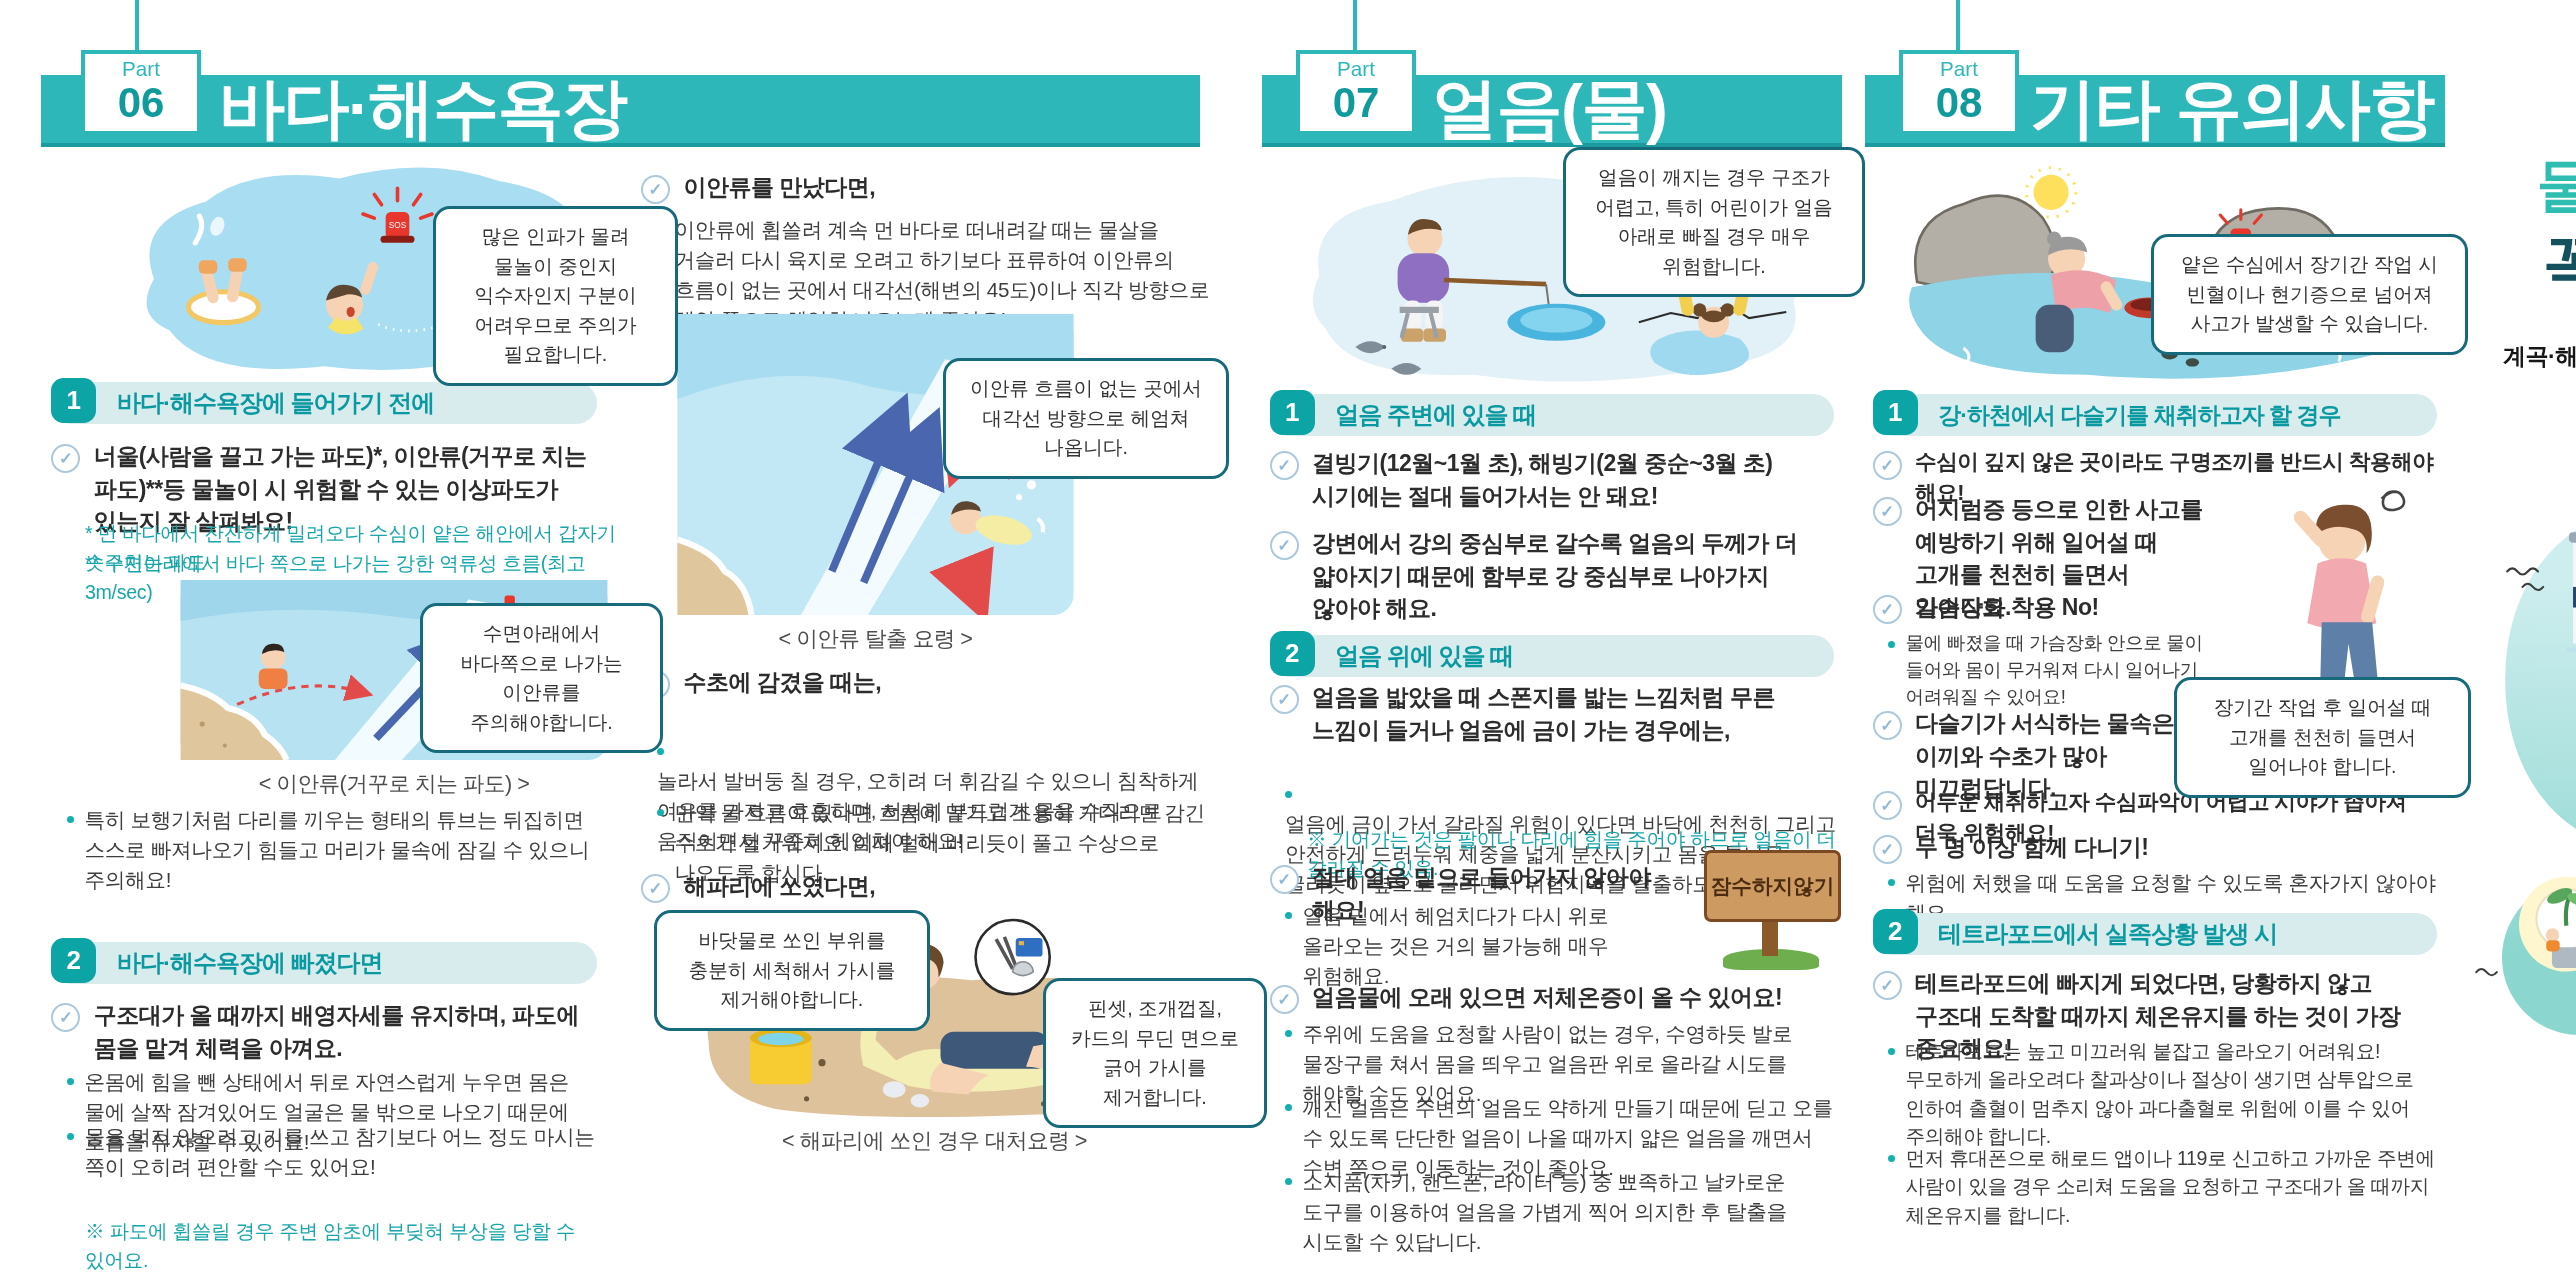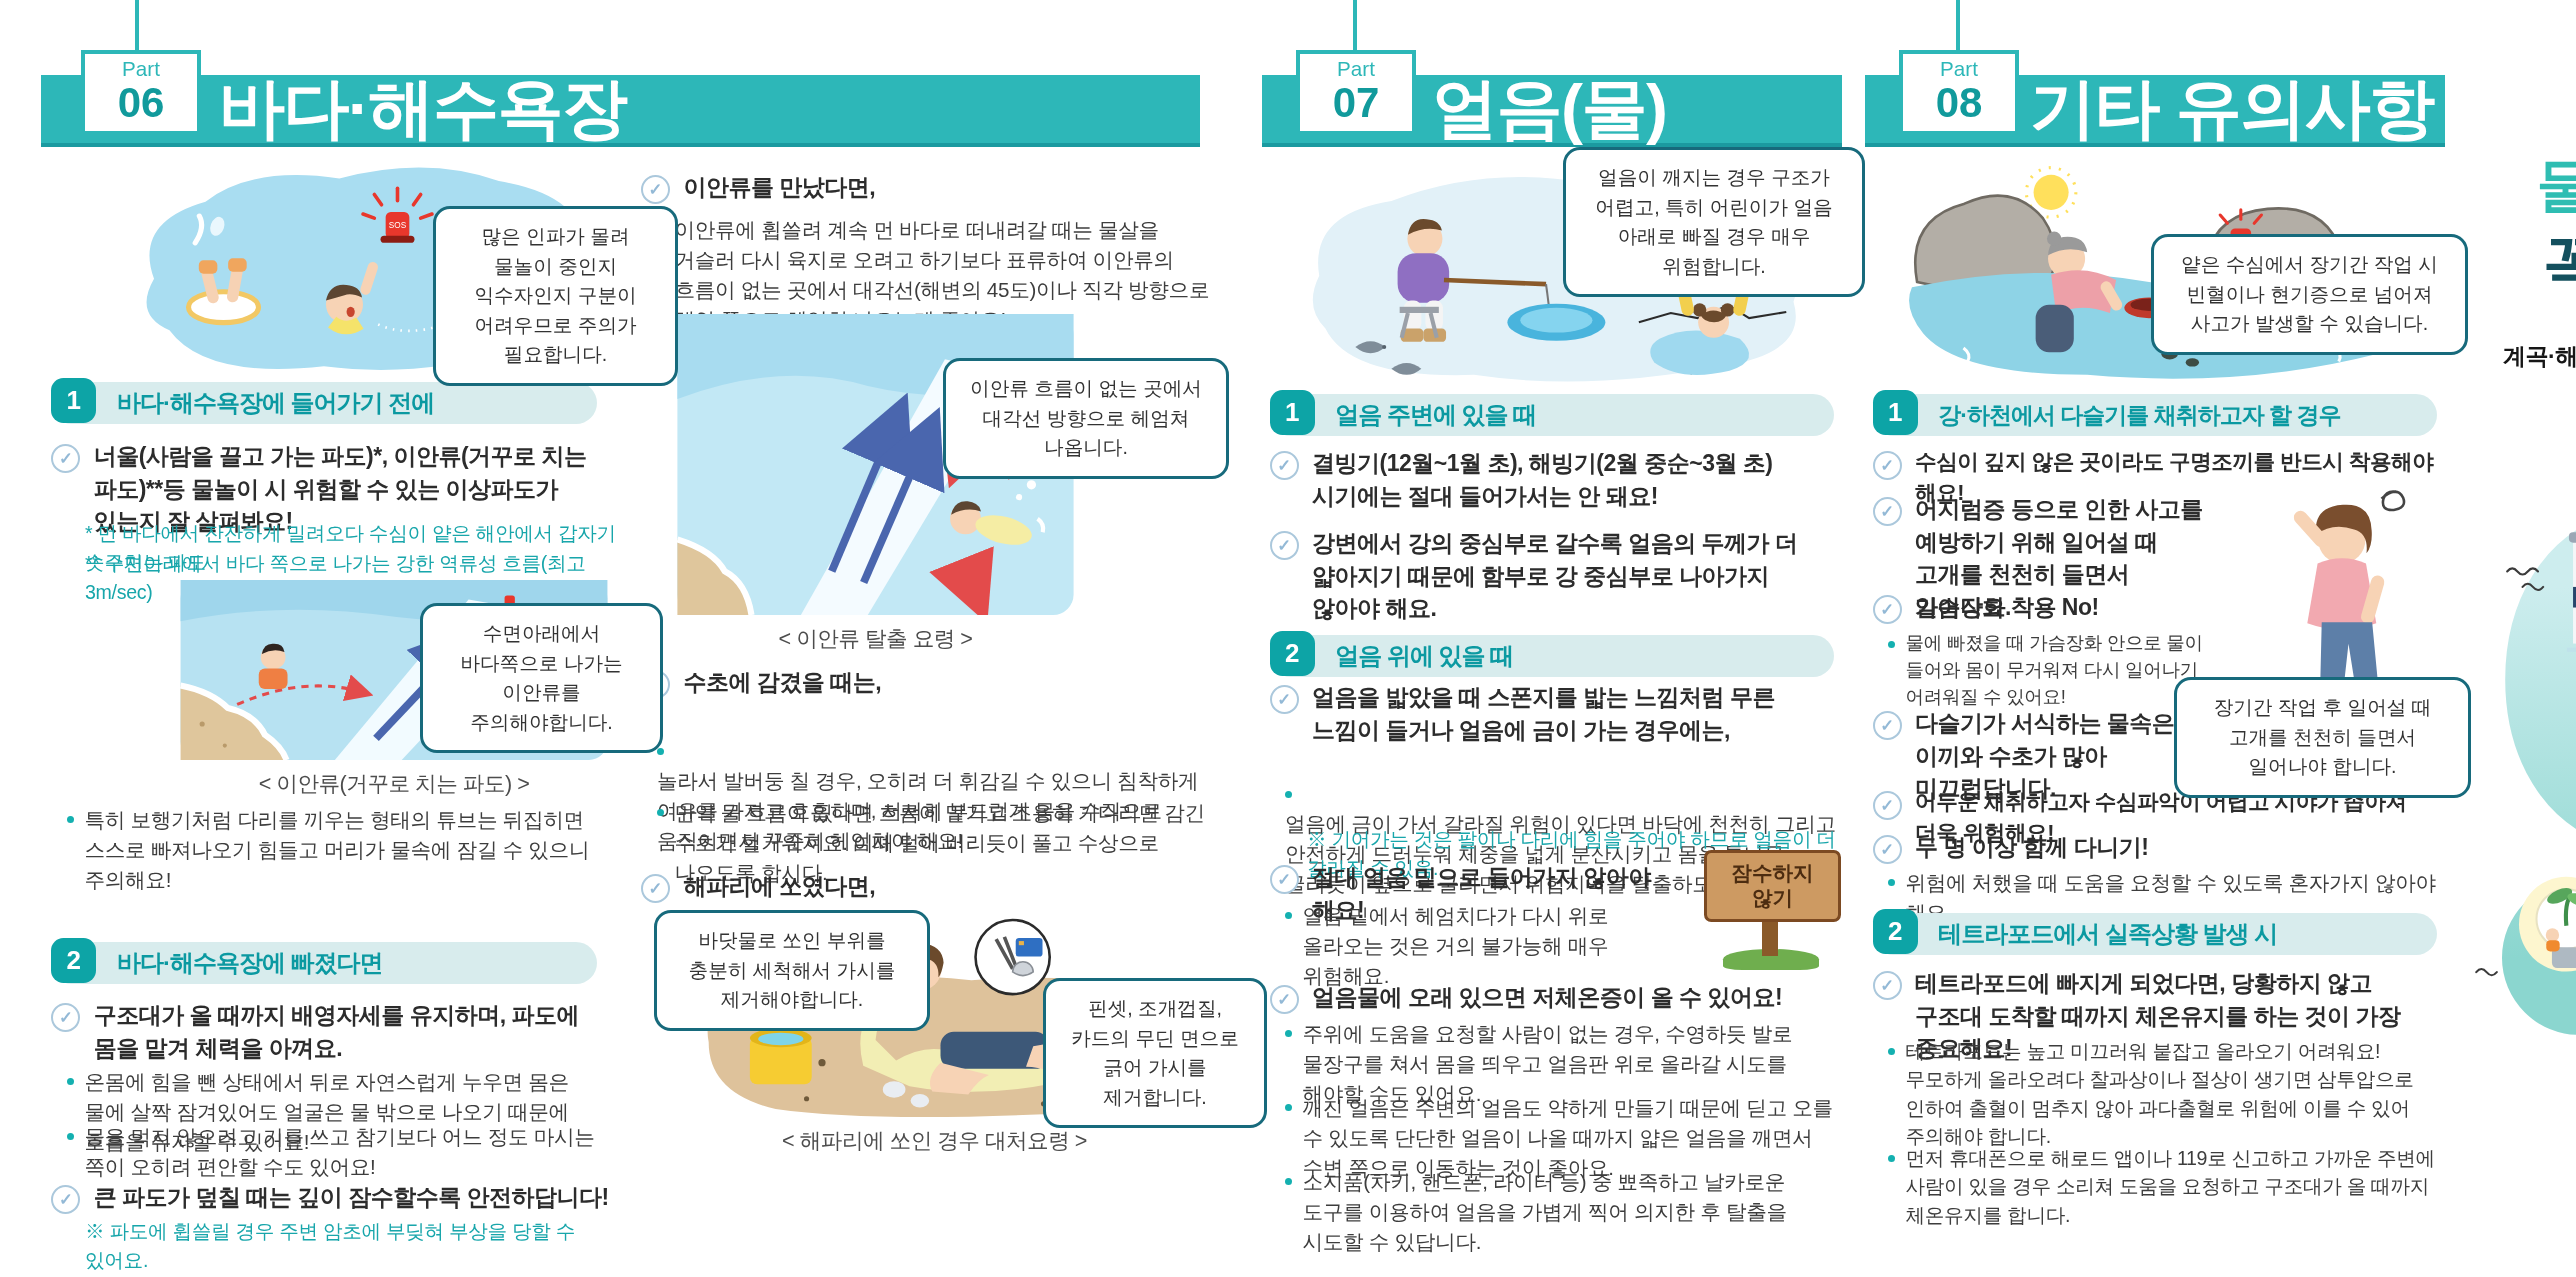--- a/index.html
+++ b/index.html
@@ -28,21 +28,21 @@
   .btx{font-size:20.6px;line-height:1.45;color:#3d3d3d;letter-spacing:-0.3px;word-break:keep-all;}
   .note{position:absolute;font-size:19.6px;line-height:1.5;color:#18a6ab;letter-spacing:-0.3px;word-break:keep-all;}
   .bubble{position:absolute;background:#fff;border:3.1px solid #176a7c;border-radius:17px;
           padding:13.4px 16.5px;font-size:19.6px;line-height:1.5;color:#333;text-align:center;
           word-break:keep-all;z-index:5;}
   .caption{position:absolute;font-size:21.6px;color:#4d4d4d;text-align:center;letter-spacing:-0.5px;}
   .fig{position:absolute;}
   
   .signf{position:absolute;z-index:4;}
   .sign-board{position:absolute;left:0;top:0;width:100%;height:66px;background:#cd9a62;border:3.6px solid #7c4a22;
-              border-radius:7.2px;display:flex;flex-direction:column;align-items:center;justify-content:center;
+              border-radius:7.2px;display:flex;flex-direction:row;align-items:center;justify-content:center;
               font-size:20.6px;font-weight:800;color:#4c2c10;line-height:1.2;}
   .sign-post{position:absolute;left:58px;top:67px;width:15.5px;height:39px;background:#8a5a2a;}
   .sign-grass{position:absolute;left:18.5px;top:99px;width:96px;height:20.6px;background:#6fae4e;
               border-radius:50% 50% 20% 20%;}
   
   .cover-t1{position:absolute;width:100%;text-align:center;font-size:58px;font-weight:800;
             color:#2fbdb2;letter-spacing:-2.6px;}
   .cover-t2{position:absolute;width:100%;text-align:center;font-size:64px;font-weight:800;
             color:#14505e;letter-spacing:-2.6px;}
   .cover-sub{position:absolute;width:100%;text-align:center;font-size:23px;font-weight:600;color:#161616;
@@ -158,24 +158,20 @@
       <div class="ctx">구조대가 올 때까지 배영자세를 유지하며, 파도에 몸을 맡겨 체력을 아껴요.</div>
     </div>
     <div class="bullet" style="left:26px;top:1067px;width:541px;">
       <span class="bdot"></span>
       <div class="btx">온몸에 힘을 뺀 상태에서 뒤로 자연스럽게 누우면 몸은 물에 살짝 잠겨있어도 얼굴은 물 밖으로 나오기 때문에 호흡을 유지할 수 있어요!</div>
     </div>
     <div class="bullet" style="left:26px;top:1122px;width:541px;">
       <span class="bdot"></span>
       <div class="btx">물을 먹지 않으려고 기를 쓰고 참기보다 어느 정도 마시는 쪽이 오히려 편안할 수도 있어요!</div>
     </div>
-    <div class="check" style="left:10.3px;top:1181px;width:559px;">
-      <span class="cicon"></span>
-      <div class="ctx">큰 파도가 덮칠 때는 깊이 잠수할수록 안전하답니다!</div>
-    </div>
     <div class="note" style="left:44px;top:1217px;width:546px;">※ 파도에 휩쓸릴 경우 주변 암초에 부딪혀 부상을 당할 수 있어요.</div>
 
     <div class="check" style="left:600px;top:171px;width:577px;">
       <span class="cicon"></span>
       <div class="ctx">이안류를 만났다면,</div>
     </div>
     <div class="bullet" style="left:616px;top:215px;width:567px;">
       <span class="bdot"></span>
       <div class="btx">이안류에 휩쓸려 계속 먼 바다로 떠내려갈 때는 물살을 거슬러 다시 육지로 오려고 하기보다 표류하여 이안류의 흐름이 없는 곳에서 대각선(해변의 45도)이나 직각 방향으로 해안 쪽으로 헤엄쳐 나오는게 좋아요!</div>
     </div>

